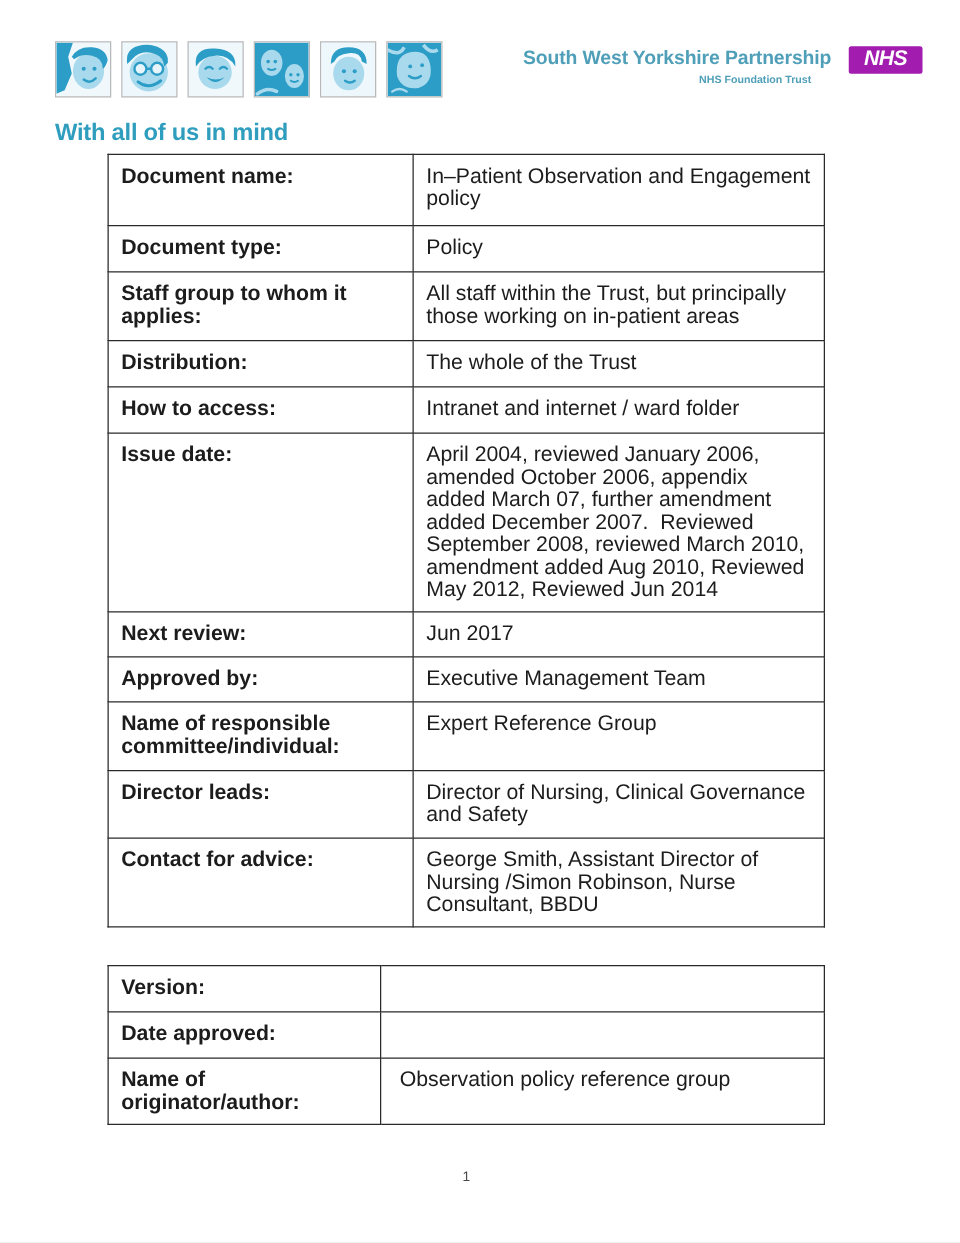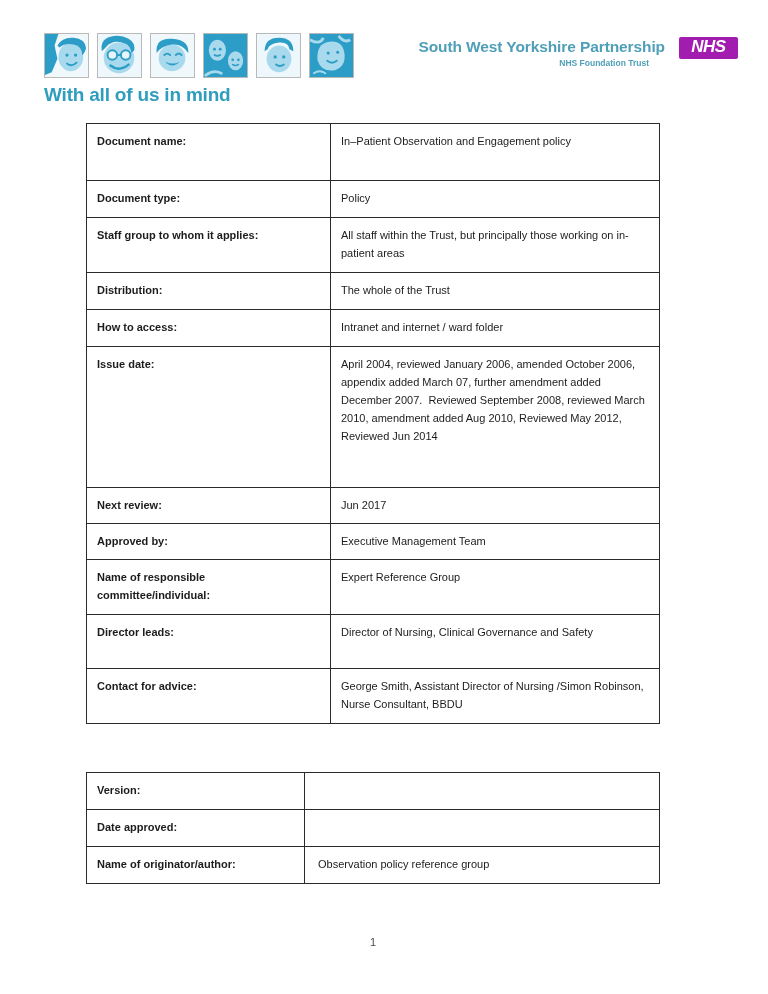--- a/index.html
+++ b/index.html
@@ -18,21 +18,21 @@
   .logo-squares{display:flex;gap:8px;}
   .logo-square{
     width:45px;height:45px;
     border:1px solid #b9b9b9;
     box-sizing:border-box;
     background:#f4fafd;
     overflow:hidden;
   }
   .logo-square svg{display:block;width:100%;height:100%;}
   .logo-tagline{
-    margin-top:6px;
+    margin-top:18px;
     font-size:19px;
     font-weight:bold;
     letter-spacing:-0.2px;
     color:#2f9dbd;
   }
 
   .nhs-block{
     position:absolute;top:37px;right:30px;
     display:flex;align-items:flex-start;gap:14px;
   }
@@ -58,21 +58,21 @@
   }
 
   
   table.meta{
     position:absolute;left:86px;width:574px;
     border-collapse:collapse;table-layout:fixed;
   }
   table.meta td{
     border:1px solid #2a2a2a;
     vertical-align:top;
-    font-size:11px;
+    font-size:17px;
     line-height:18px;
     padding:8px 10px 8px 10px;
     box-sizing:border-box;
     overflow:hidden;
   }
   td.cell-label{font-weight:bold;}
   td.cell-value{white-space:pre-wrap;}
 
   .doc-table{top:123px;}
   .doc-table col.c-label{width:244px;}

